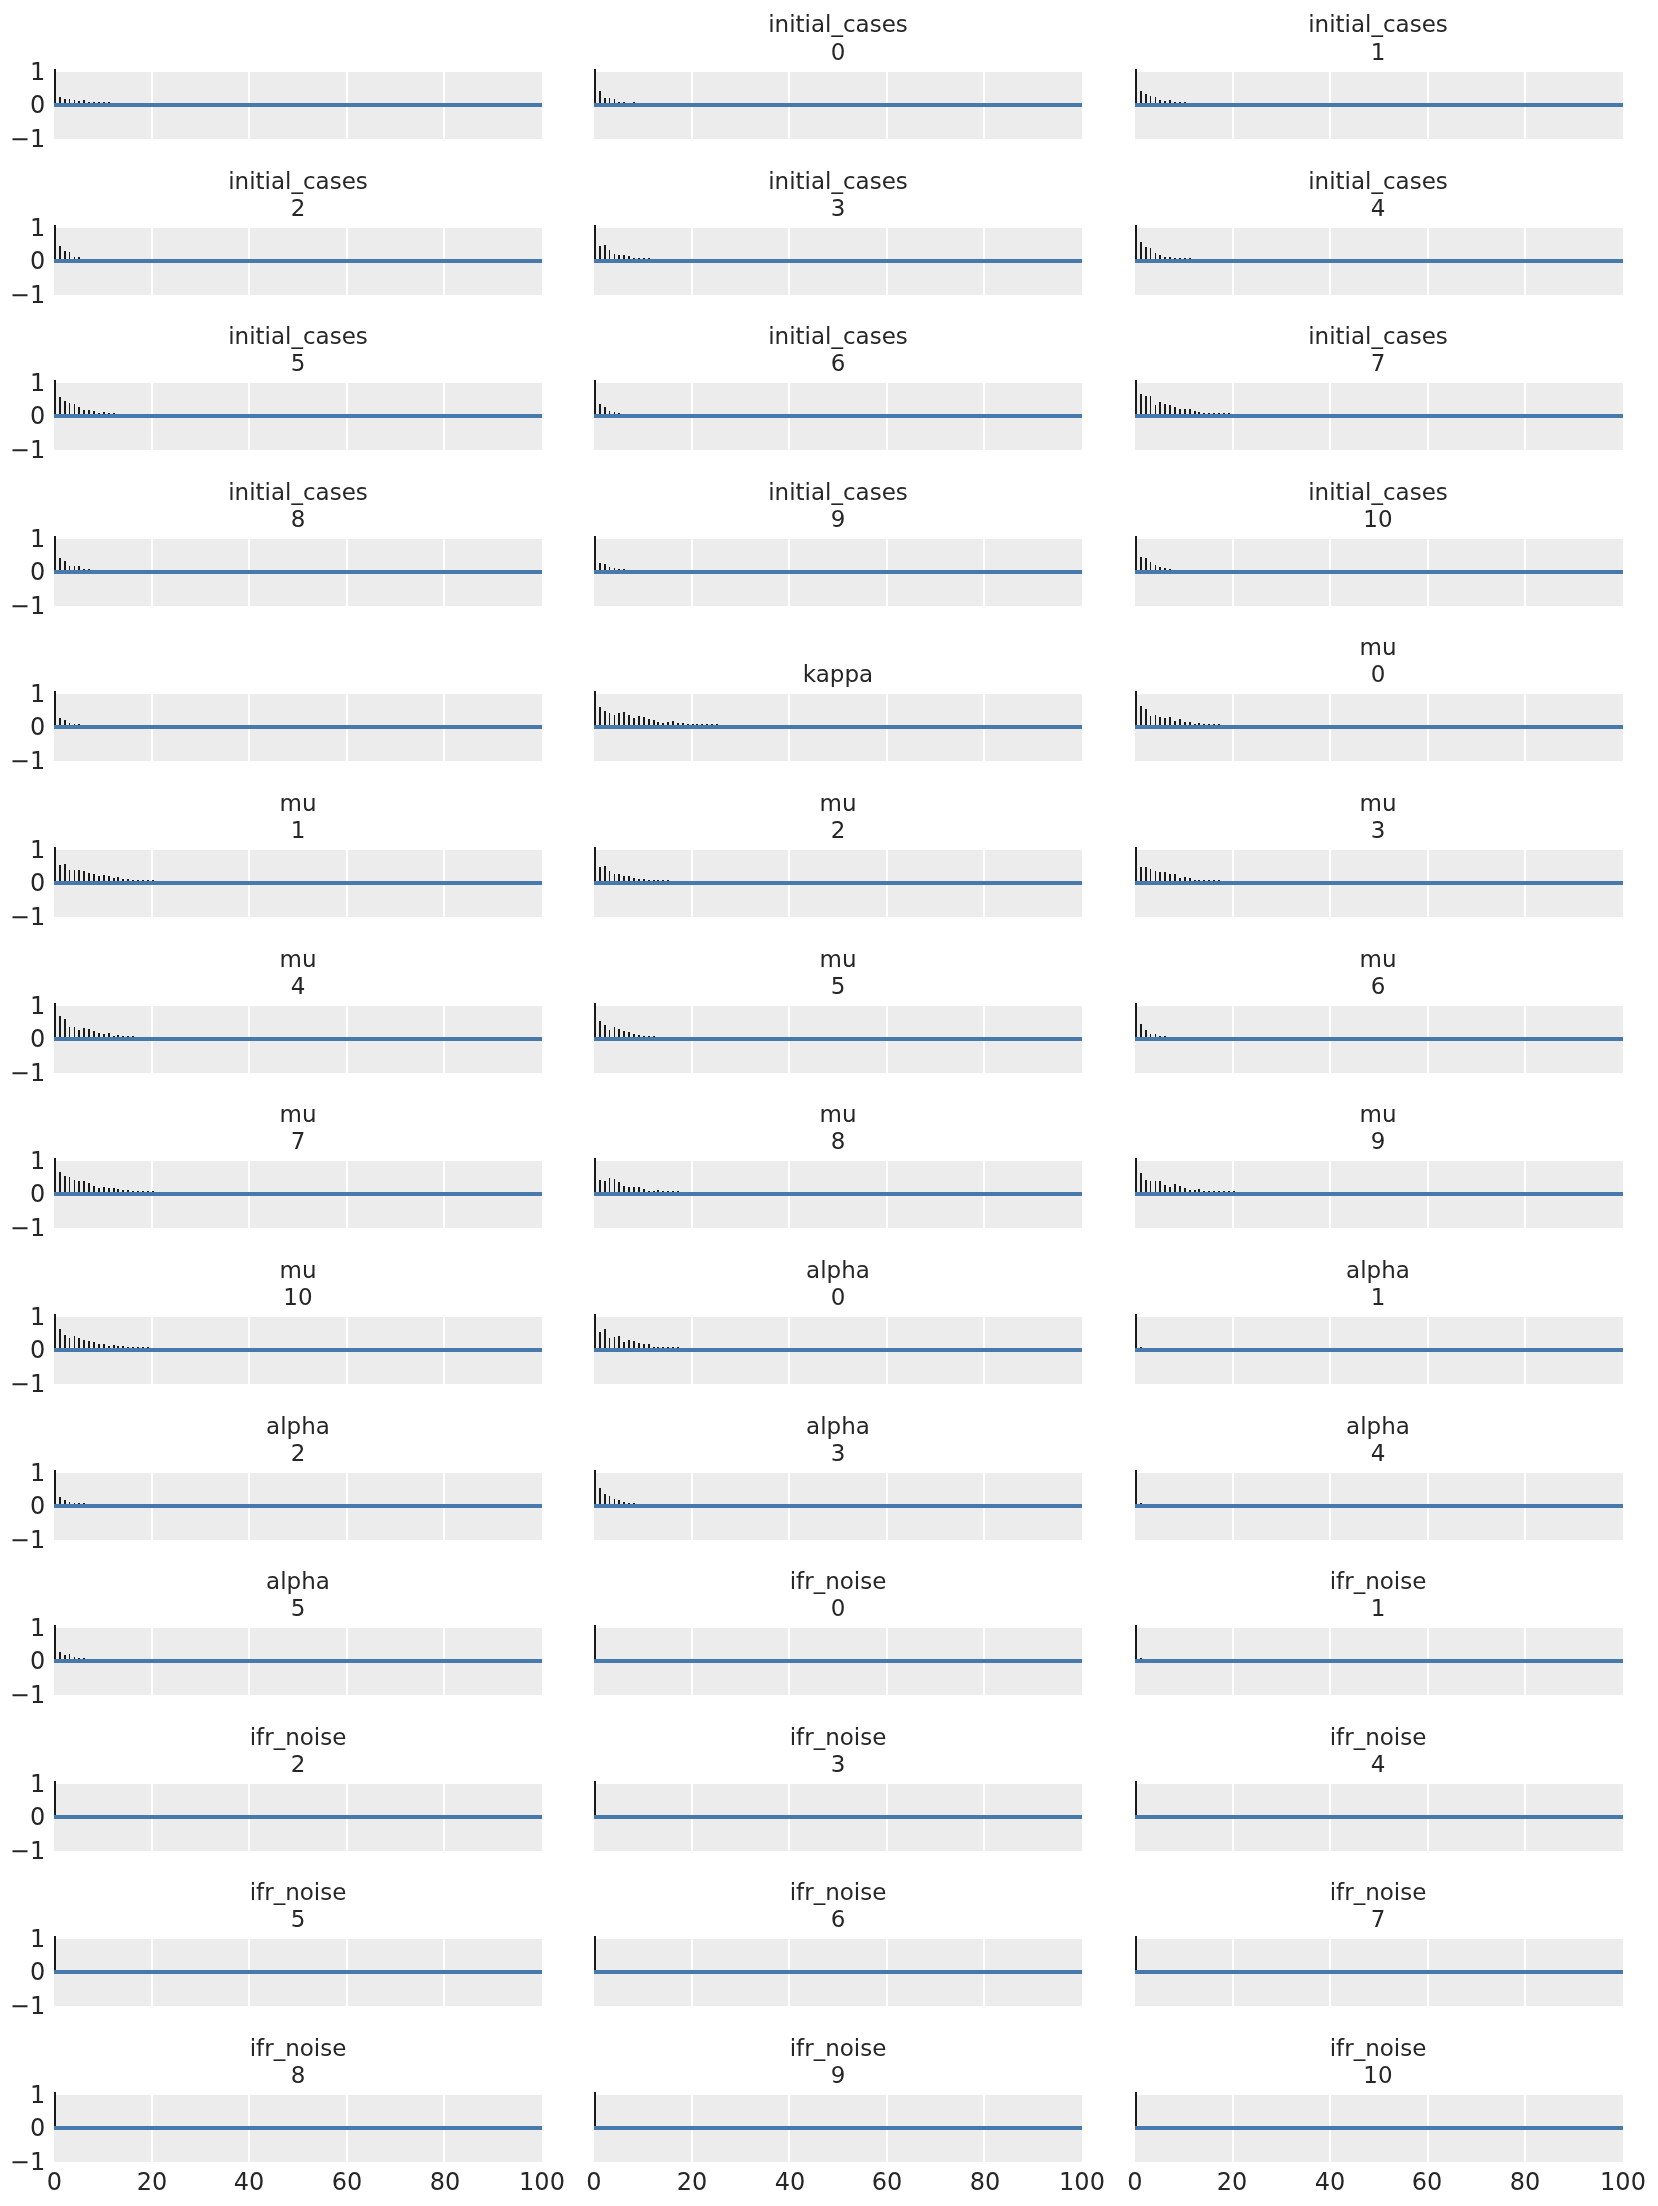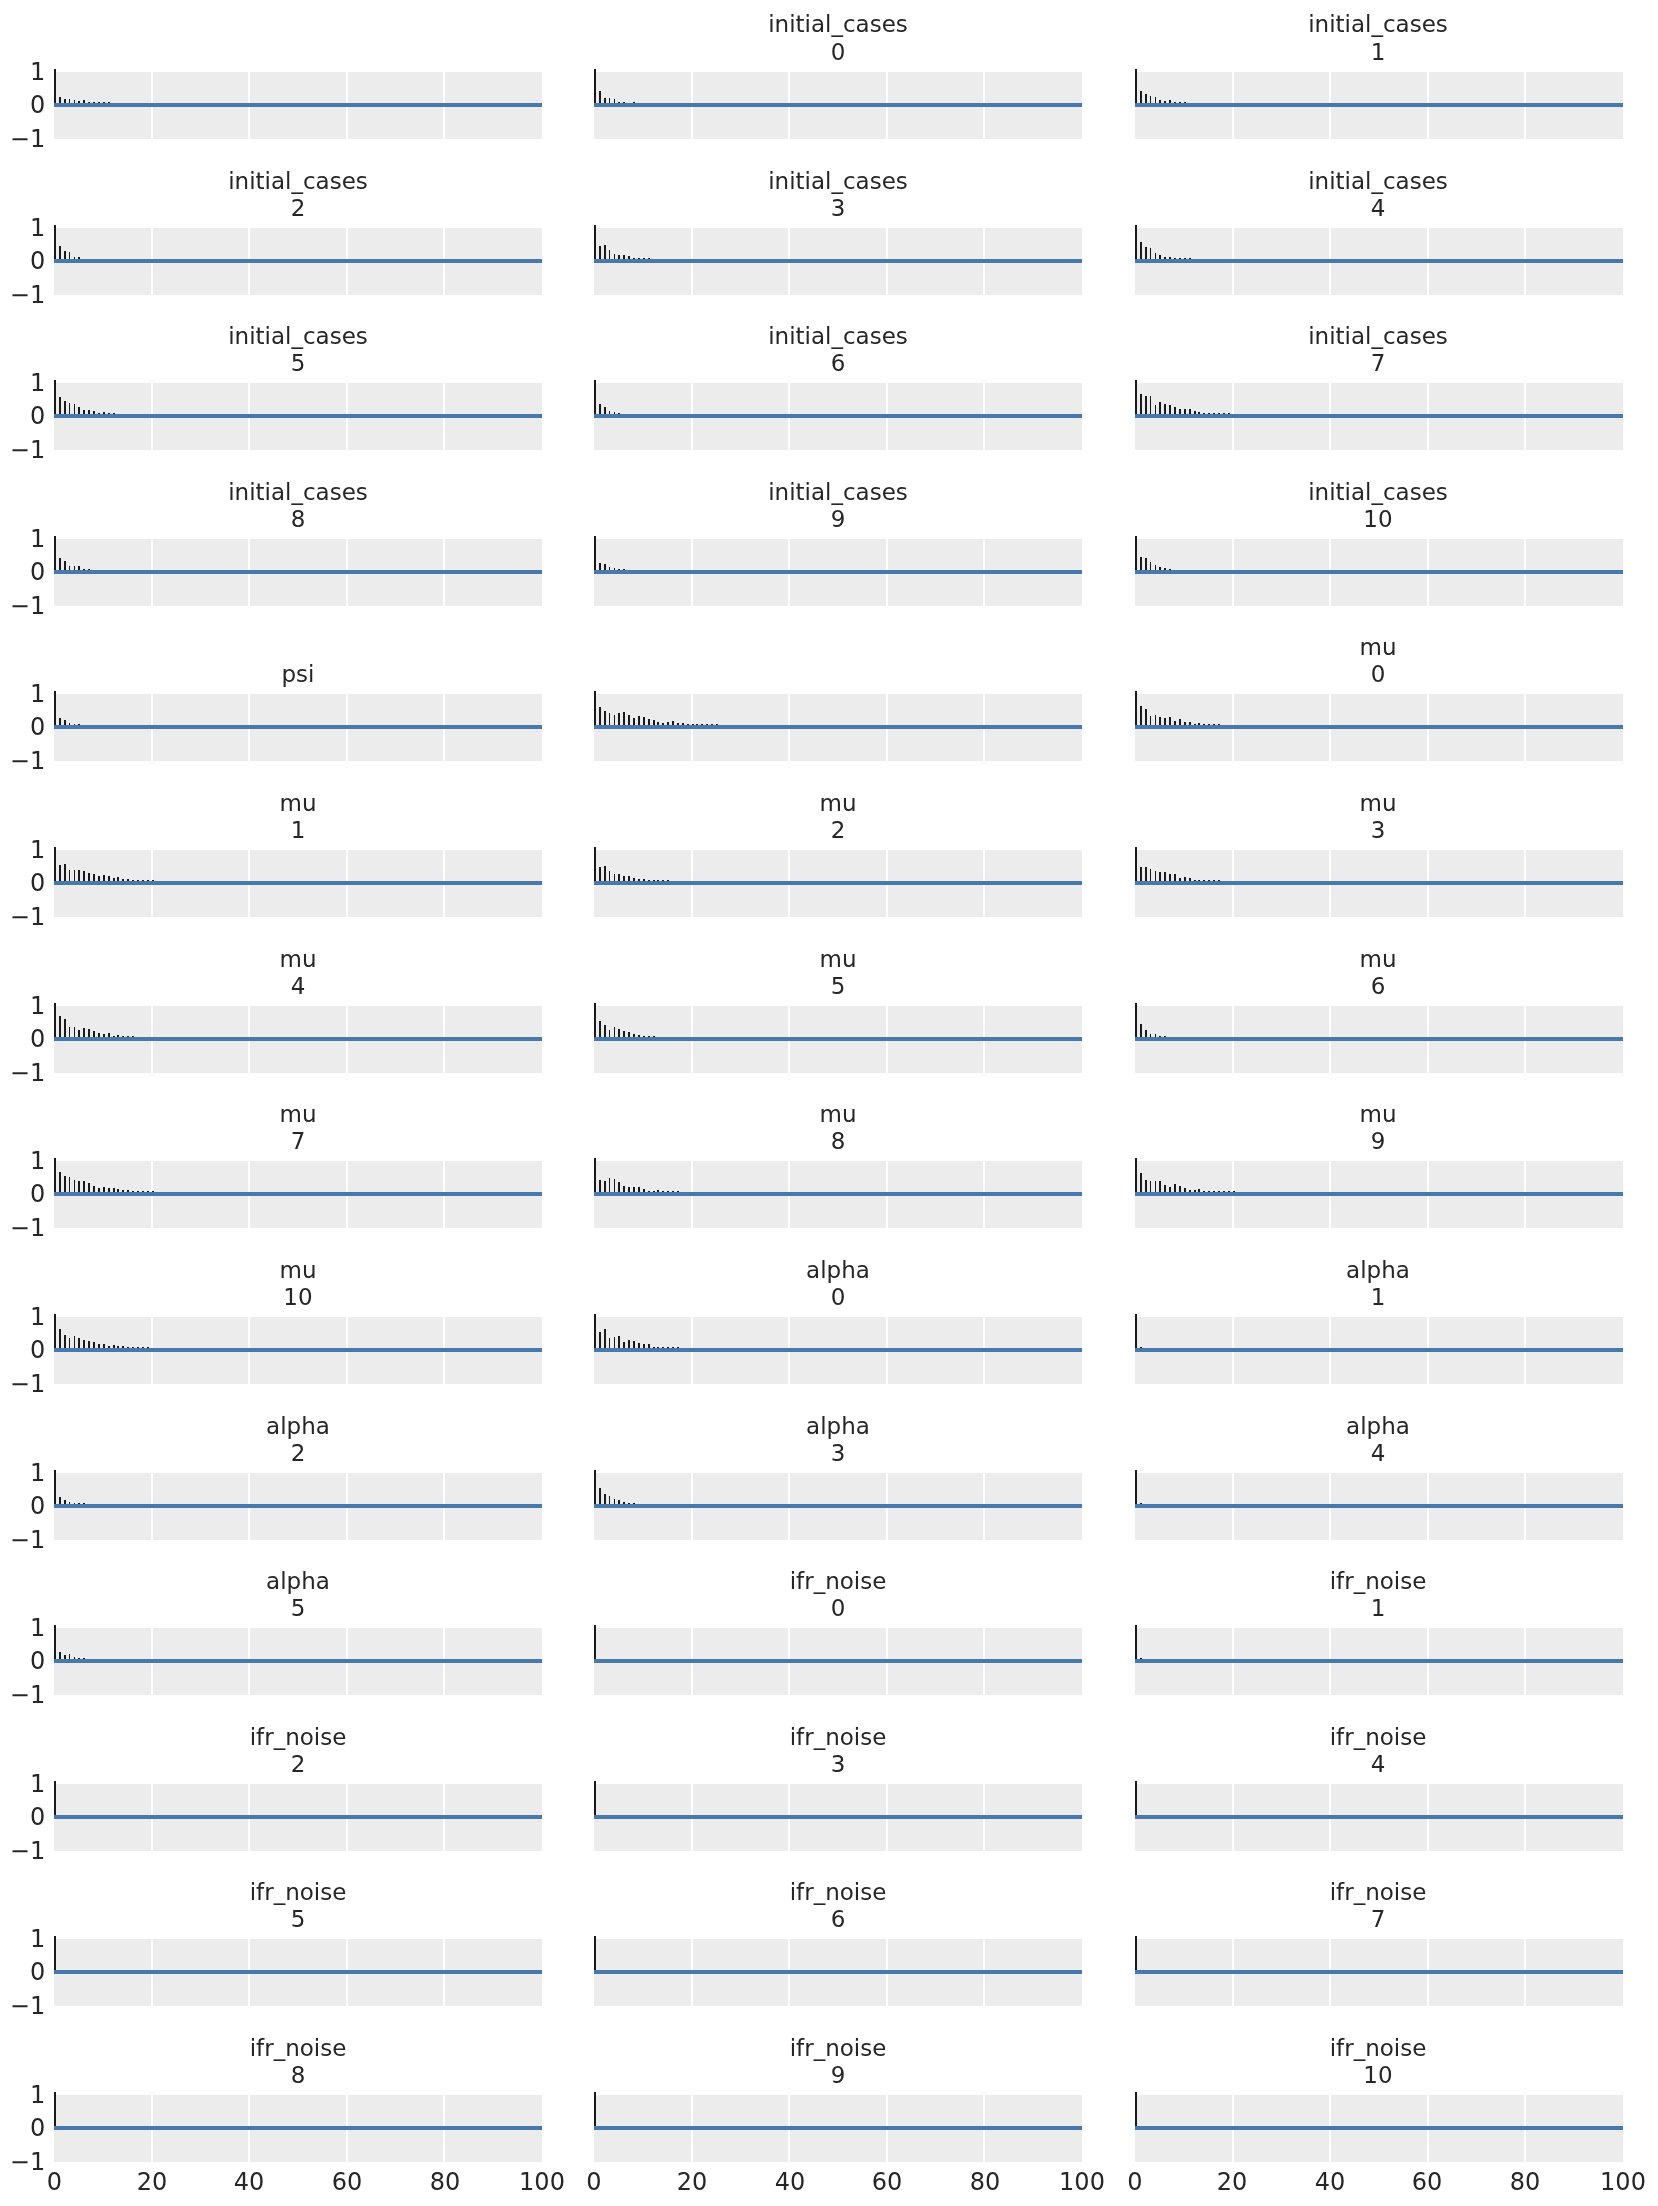--- a/index.html
+++ b/index.html
@@ -416,23 +416,20 @@
       <div class="acf-bar" style="left: 49px; background: rgb(26, 26, 26); top: 31px; height: 1.9px;"></div>
       <div class="acf-bar" style="left: 54px; background: rgb(26, 26, 26); top: 32px; height: 1px;"></div>
       <div class="acf-bar" style="left: 59px; background: rgb(26, 26, 26); top: 32px; height: 1px;"></div>
       <div class="acf-bar" style="left: 63px; background: rgb(26, 26, 26); top: 32px; height: 1px;"></div>
       <div class="acf-bar" style="left: 68px; background: rgb(26, 26, 26); top: 32px; height: 1px;"></div>
       <div class="acf-bar" style="left: 73px; background: rgb(26, 26, 26); top: 31px; height: 1.9px;"></div>
       <div class="acf-bar" style="left: 88px; background: rgb(26, 26, 26); top: 32px; height: 1px;"></div>
       <div class="acf-bar" style="left: 107px; background: rgb(26, 26, 26); top: 32px; height: 1px;"></div>
       <div class="zero-line" style="top: 31px; width: 488px; background: rgb(71, 121, 172);"></div>
     </div>
-    <div class="subplot-title" style="left: 108px; top: 630px; width: 380px; height: 59px;">
-      <div class="title-line">psi</div>
-    </div>
     <div class="plot-area" style="left: 54px; top: 694px; width: 488px; height: 67px; background: rgb(236, 236, 236);">
       <div class="grid-v" style="left: 97px; background: rgb(255, 255, 255);"></div>
       <div class="grid-v" style="left: 194px; background: rgb(255, 255, 255);"></div>
       <div class="grid-v" style="left: 292px; background: rgb(255, 255, 255);"></div>
       <div class="grid-v" style="left: 389px; background: rgb(255, 255, 255);"></div>
       <div class="acf-bar" style="left: 0px; background: rgb(26, 26, 26); top: -2.9px; height: 36px;"></div>
       <div class="acf-bar" style="left: 4.9px; background: rgb(26, 26, 26); top: 24px; height: 9.5px;"></div>
       <div class="acf-bar" style="left: 9.8px; background: rgb(26, 26, 26); top: 26px; height: 7.6px;"></div>
       <div class="acf-bar" style="left: 14.6px; background: rgb(26, 26, 26); top: 28.5px; height: 4.8px;"></div>
       <div class="acf-bar" style="left: 19.5px; background: rgb(26, 26, 26); top: 29.5px; height: 3.8px;"></div>
@@ -442,20 +439,23 @@
       <div class="acf-bar" style="left: 39px; background: rgb(26, 26, 26); top: 31px; height: 1.9px;"></div>
       <div class="acf-bar" style="left: 44px; background: rgb(26, 26, 26); top: 32px; height: 1px;"></div>
       <div class="acf-bar" style="left: 59px; background: rgb(26, 26, 26); top: 32px; height: 1px;"></div>
       <div class="acf-bar" style="left: 293px; background: rgb(26, 26, 26); top: 32px; height: 1px;"></div>
       <div class="acf-bar" style="left: 307px; background: rgb(26, 26, 26); top: 32px; height: 1px;"></div>
       <div class="zero-line" style="top: 31px; width: 488px; background: rgb(71, 121, 172);"></div>
     </div>
     <div class="ytick" style="left: -3.8px; top: 681px;">1</div>
     <div class="ytick" style="left: -3.8px; top: 714px;">0</div>
     <div class="ytick" style="left: -3.8px; top: 748px;">−1</div>
+    <div class="subplot-title" style="left: 648px; top: 630px; width: 380px; height: 59px;">
+      <div class="title-line">kappa</div>
+    </div>
     <div class="plot-area" style="left: 594px; top: 694px; width: 488px; height: 67px; background: rgb(236, 236, 236);">
       <div class="grid-v" style="left: 97px; background: rgb(255, 255, 255);"></div>
       <div class="grid-v" style="left: 194px; background: rgb(255, 255, 255);"></div>
       <div class="grid-v" style="left: 292px; background: rgb(255, 255, 255);"></div>
       <div class="grid-v" style="left: 389px; background: rgb(255, 255, 255);"></div>
       <div class="acf-bar" style="left: 0px; background: rgb(26, 26, 26); top: -2.9px; height: 36px;"></div>
       <div class="acf-bar" style="left: 4.9px; background: rgb(26, 26, 26); top: 13.3px; height: 20px;"></div>
       <div class="acf-bar" style="left: 9.8px; background: rgb(26, 26, 26); top: 17px; height: 16px;"></div>
       <div class="acf-bar" style="left: 14.6px; background: rgb(26, 26, 26); top: 19px; height: 14.3px;"></div>
       <div class="acf-bar" style="left: 19.5px; background: rgb(26, 26, 26); top: 21px; height: 12.4px;"></div>

